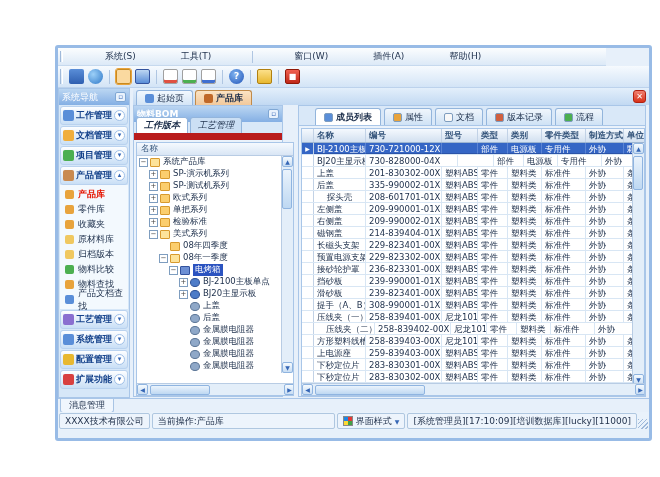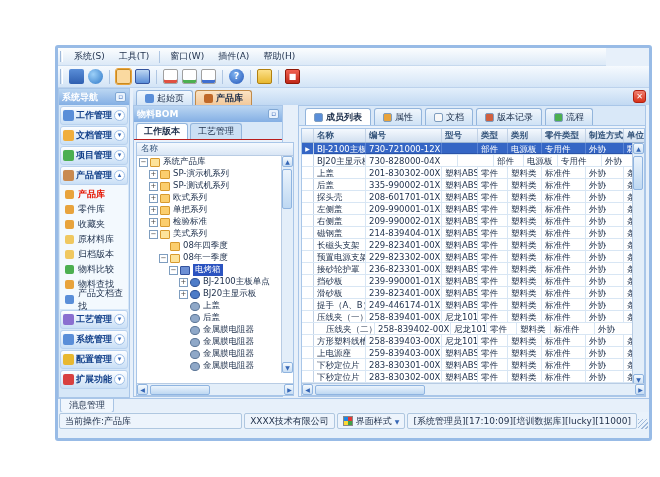--- a/index.html
+++ b/index.html
@@ -6,36 +6,36 @@
   html,body { width:660px; height:477px; background:#ffffff; font-family:"DejaVu Sans",sans-serif; overflow:hidden; }
   #window {
     position:absolute; left:55px; top:45px; width:597px; height:396px;
     background:#E7F0FA; border:3px solid #98BBE6; border-radius:3px;
   }
   #inner { position:absolute; left:0; top:0; width:591px; height:390px; }
 
   
   #menubar { position:absolute; left:0; top:0; width:548px; height:18px;
     background:linear-gradient(#FBFDFE,#DCE9F7); border-bottom:1px solid #C6D9EE;
-    display:flex; align-items:center; font-size:9px; color:#1c2e4a; }
+    display:flex; align-items:center; font-size:9px; color:#1c2e4a;gap:31px; }
   .grip { width:3px; height:70%; border-left:1px solid #9FB9DA; border-right:1px solid #fff; margin:0 4px 0 2px; }
   .mi { padding:2px 7px; cursor:default; }
   .msep { width:1px; height:12px; background:#AFC6E2; margin:0 3px; }
   #toolbar { position:absolute; left:0; top:18px; width:591px; height:22px;
     background:linear-gradient(#F6FAFE,#D3E4F6); border-bottom:1px solid #BCD2EC;
     display:flex; align-items:center; }
   .ti { width:15px; height:15px; margin:0 2px; border-radius:2px; position:relative; }
   .tsep { width:1px; height:14px; background:#AFC6E2; margin:0 4px; }
   .ti.hl { outline:1px solid #E8A33C; background:#FAD9A0; }
 
   
   #sidebar { position:absolute; left:0; top:40px; width:72px; height:310px;
     background:#D6E7F8; border:1px solid #A9C6E8; }
   #nav-title { height:16px; background:linear-gradient(#BBD6F2,#84AFE4); color:#fff;
-    font-size:9px; font-weight:bold; display:flex; align-items:center; padding:0 3px;justify-content:space-between; }
+    font-size:9px; font-weight:normal; display:flex; align-items:center; padding:0 3px;justify-content:space-between; }
   #nav-title .hbtn { margin-left:auto; }
   .hbtn { width:11px; height:10px; background:#E9F2FC; border:1px solid #7FA7D4; border-radius:2px;
     font-size:7px; color:#3566B5; display:flex; align-items:center; justify-content:center; }
   .sec { height:19px; margin:1px 1px 0 1px; border:1px solid #B9D2EF; border-radius:3px;
     background:linear-gradient(#FDFEFF,#C9DFF6); display:flex; align-items:center;
     font-size:9px; font-weight:bold; color:#15428B; padding:0 2px; }
   .sec .sic { width:11px; height:11px; border-radius:2px; margin-right:2px; flex:none; }
   .sec .chv { margin-left:auto; width:11px; height:11px; border-radius:50%; background:#fff;
     border:1px solid #9FC0E8; color:#3566B5; font-size:7px; line-height:9px; text-align:center; flex:none;}
   .sec .lbl { white-space:nowrap; overflow:hidden; }
@@ -59,21 +59,21 @@
 
   
   .panel { position:absolute; background:#fff; border:1px solid #A9C6E8; }
   .phead { height:16px; background:linear-gradient(#BBD6F2,#84AFE4); color:#fff; font-size:9px;
     font-weight:bold; display:flex; align-items:center; padding:0 3px; }
   .phead .hbtn { margin-left:auto; }
 
   
   #bom { left:75px; top:57px; width:150px; height:292px; background:#EAF2FB; }
   #bom-tabs { height:18px; display:flex; align-items:flex-end; padding-left:2px; background:#D9E8F8;
-    border-bottom:1px solid #b91c1c; }
+    border-bottom:7px solid #b91c1c;font-style:italic; }
   .btab { height:16px; font-size:9px; padding:0 7px; display:flex; align-items:center;
     border:1px solid #93B5DC; border-bottom:none; border-radius:3px 3px 0 0; margin-right:2px;
     background:#CBDFF4; color:#1c2e4a; }
   .btab.active { background:#fff; font-weight:bold; }
   #treebox { position:absolute; left:2px; top:36px; width:158px; height:254px; background:#fff;
     border:1px solid #A9C6E8; overflow:hidden; }
   #tree-colhead { height:13px; background:linear-gradient(#F5F9FE,#D9E6F5); border-bottom:1px solid #B8CCE4;
     font-size:8.5px; color:#33537A; padding:0 4px; display:flex; align-items:center; }
   #tree { position:absolute; left:0; top:13px; width:146px; height:217px; overflow:hidden; }
   .tnode { height:12px; display:flex; align-items:center; font-size:8.5px; white-space:nowrap; color:#1c2e4a; }
@@ -88,21 +88,21 @@
   .nic.gear { background:#8FA8C8; border:1px solid #5A7496; border-radius:50%; }
   .tsel { background:#2B53C0; color:#fff; padding:0 2px; }
   .vscroll { position:absolute; width:12px; background:#E3EEF9; border-left:1px solid #B8CCE4; }
   .hscroll { position:absolute; height:12px; background:#E3EEF9; border-top:1px solid #B8CCE4; display:flex; align-items:center; }
   .sbtn { width:11px; height:11px; background:linear-gradient(#F5FAFE,#C8DDF3); border:1px solid #8FB4E0;
     border-radius:2px; color:#3566B5; font-size:6px; text-align:center; line-height:10px; flex:none; }
   .sthumb { background:linear-gradient(#EAF3FC,#BED8F2); border:1px solid #8FB4E0; border-radius:2px; }
 
   
   #members { left:240px; top:57px; width:348px; height:292px; background:#EAF2FB; border:1px solid #A9C6E8; }
-  #mtabs { height:20px; display:flex; align-items:flex-end; padding:2px 2px 0 6px; background:#D9E8F8;
+  #mtabs { height:20px; display:flex; align-items:flex-end; padding:2px 2px 0 16px; background:#D9E8F8;
     border-bottom:1px solid #A9C6E8; }
   .mtab { height:17px; display:flex; align-items:center; font-size:9px; padding:0 8px; margin-right:3px;
     border:1px solid #93B5DC; border-bottom:none; border-radius:3px 3px 0 0;
     background:linear-gradient(#F0F6FC,#CFE2F5); color:#1c2e4a; }
   .mtab.active { background:#fff; font-weight:bold; }
   .mtab .tic { width:9px; height:9px; margin-right:3px; border-radius:2px; }
   #grid { position:absolute; left:2px; top:22px; width:344px; height:268px; background:#fff;
     border:1px solid #A9C6E8; overflow:hidden; }
   #ghead { display:flex; height:14px; background:linear-gradient(#F5F9FE,#D2E0F0); border-bottom:1px solid #9EB6D2;
     font-size:8.5px; font-weight:bold; color:#33537A; }
@@ -472,21 +472,21 @@
               <div class="gcell" style="width: 76px;">335-990002-01X</div>
               <div class="gcell" style="width: 36px;">塑料ABS</div>
               <div class="gcell" style="width: 30px;">零件</div>
               <div class="gcell" style="width: 34px;">塑料类</div>
               <div class="gcell" style="width: 44px;">标准件</div>
               <div class="gcell" style="width: 38px;">外协</div>
               <div class="gcell" style="width: 22px;">条</div>
             </div>
             <div class="grow">
               <div class="ind"></div>
-              <div class="gcell" style="width: 52px;">探头壳</div>
+              <div class="gcell" style="width: 52px; text-align: center;">探头壳</div>
               <div class="gcell" style="width: 76px;">208-601701-01X</div>
               <div class="gcell" style="width: 36px;">塑料ABS</div>
               <div class="gcell" style="width: 30px;">零件</div>
               <div class="gcell" style="width: 34px;">塑料类</div>
               <div class="gcell" style="width: 44px;">标准件</div>
               <div class="gcell" style="width: 38px;">外协</div>
               <div class="gcell" style="width: 22px;">条</div>
             </div>
             <div class="grow">
               <div class="ind"></div>
@@ -572,21 +572,21 @@
               <div class="gcell" style="width: 36px;">塑料ABS</div>
               <div class="gcell" style="width: 30px;">零件</div>
               <div class="gcell" style="width: 34px;">塑料类</div>
               <div class="gcell" style="width: 44px;">标准件</div>
               <div class="gcell" style="width: 38px;">外协</div>
               <div class="gcell" style="width: 22px;">条</div>
             </div>
             <div class="grow">
               <div class="ind"></div>
               <div class="gcell" style="width: 52px;">提手（A、B）</div>
-              <div class="gcell" style="width: 76px;">249-446174-01X</div>
+              <div class="gcell" style="width: 76px;">308-990001-01X</div>
               <div class="gcell" style="width: 36px;">塑料ABS</div>
               <div class="gcell" style="width: 30px;">零件</div>
               <div class="gcell" style="width: 34px;">塑料类</div>
               <div class="gcell" style="width: 44px;">标准件</div>
               <div class="gcell" style="width: 38px;">外协</div>
               <div class="gcell" style="width: 22px;">条</div>
             </div>
             <div class="grow">
               <div class="ind"></div>
               <div class="gcell" style="width: 52px;">压线夹（一）</div>
@@ -678,25 +678,25 @@
     </div>
   </div>
 
   <div id="msgtab">
     <div class="tab">
       <span>消息管理</span>
     </div>
   </div>
 
   <div id="statusbar">
+    <div class="scell">
+      <span>XXXX技术有限公司</span>
+    </div>
     <div class="scell" id="sc-op">
       <span>当前操作:产品库</span>
-    </div>
-    <div class="scell">
-      <span>XXXX技术有限公司</span>
     </div>
     <div class="scell">
       <span class="styleicon"></span>
       <span>界面样式</span>
       <span class="caret">▼</span>
     </div>
     <div class="scell">
       <span>[系统管理员][17:10:09][培训数据库][lucky][11000]</span>
     </div>
     <div class="gripcorner"></div>

